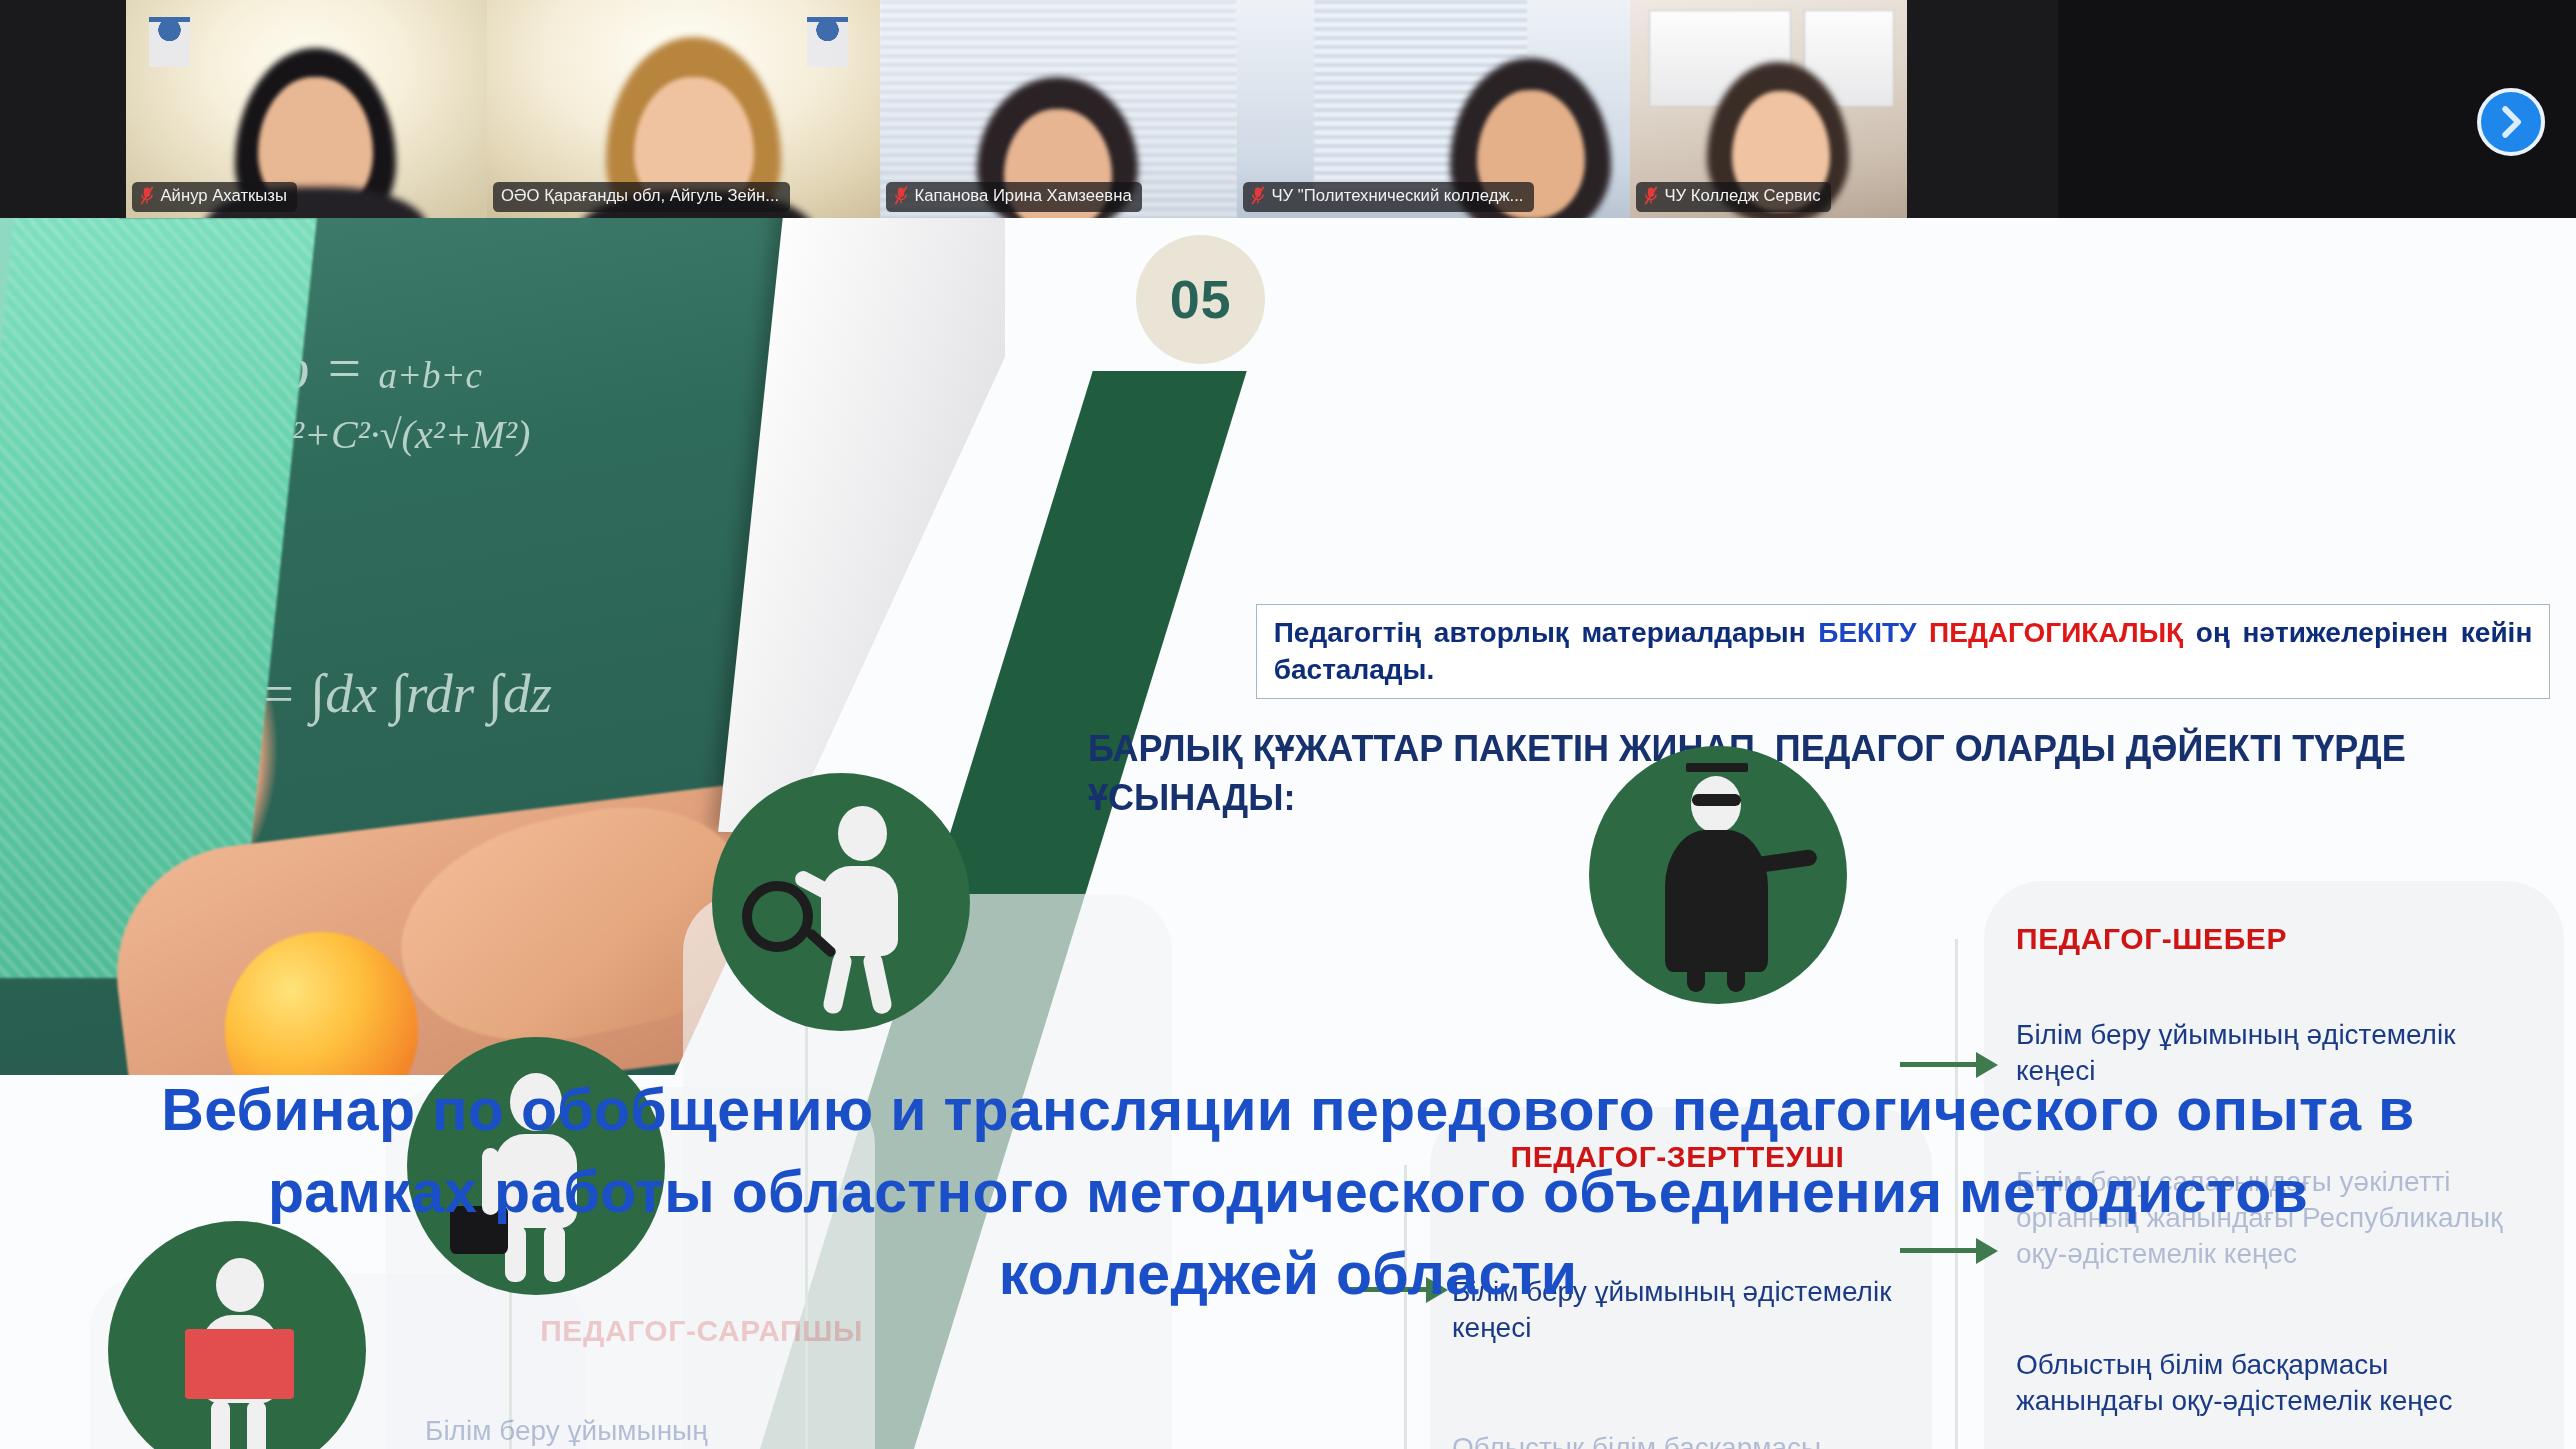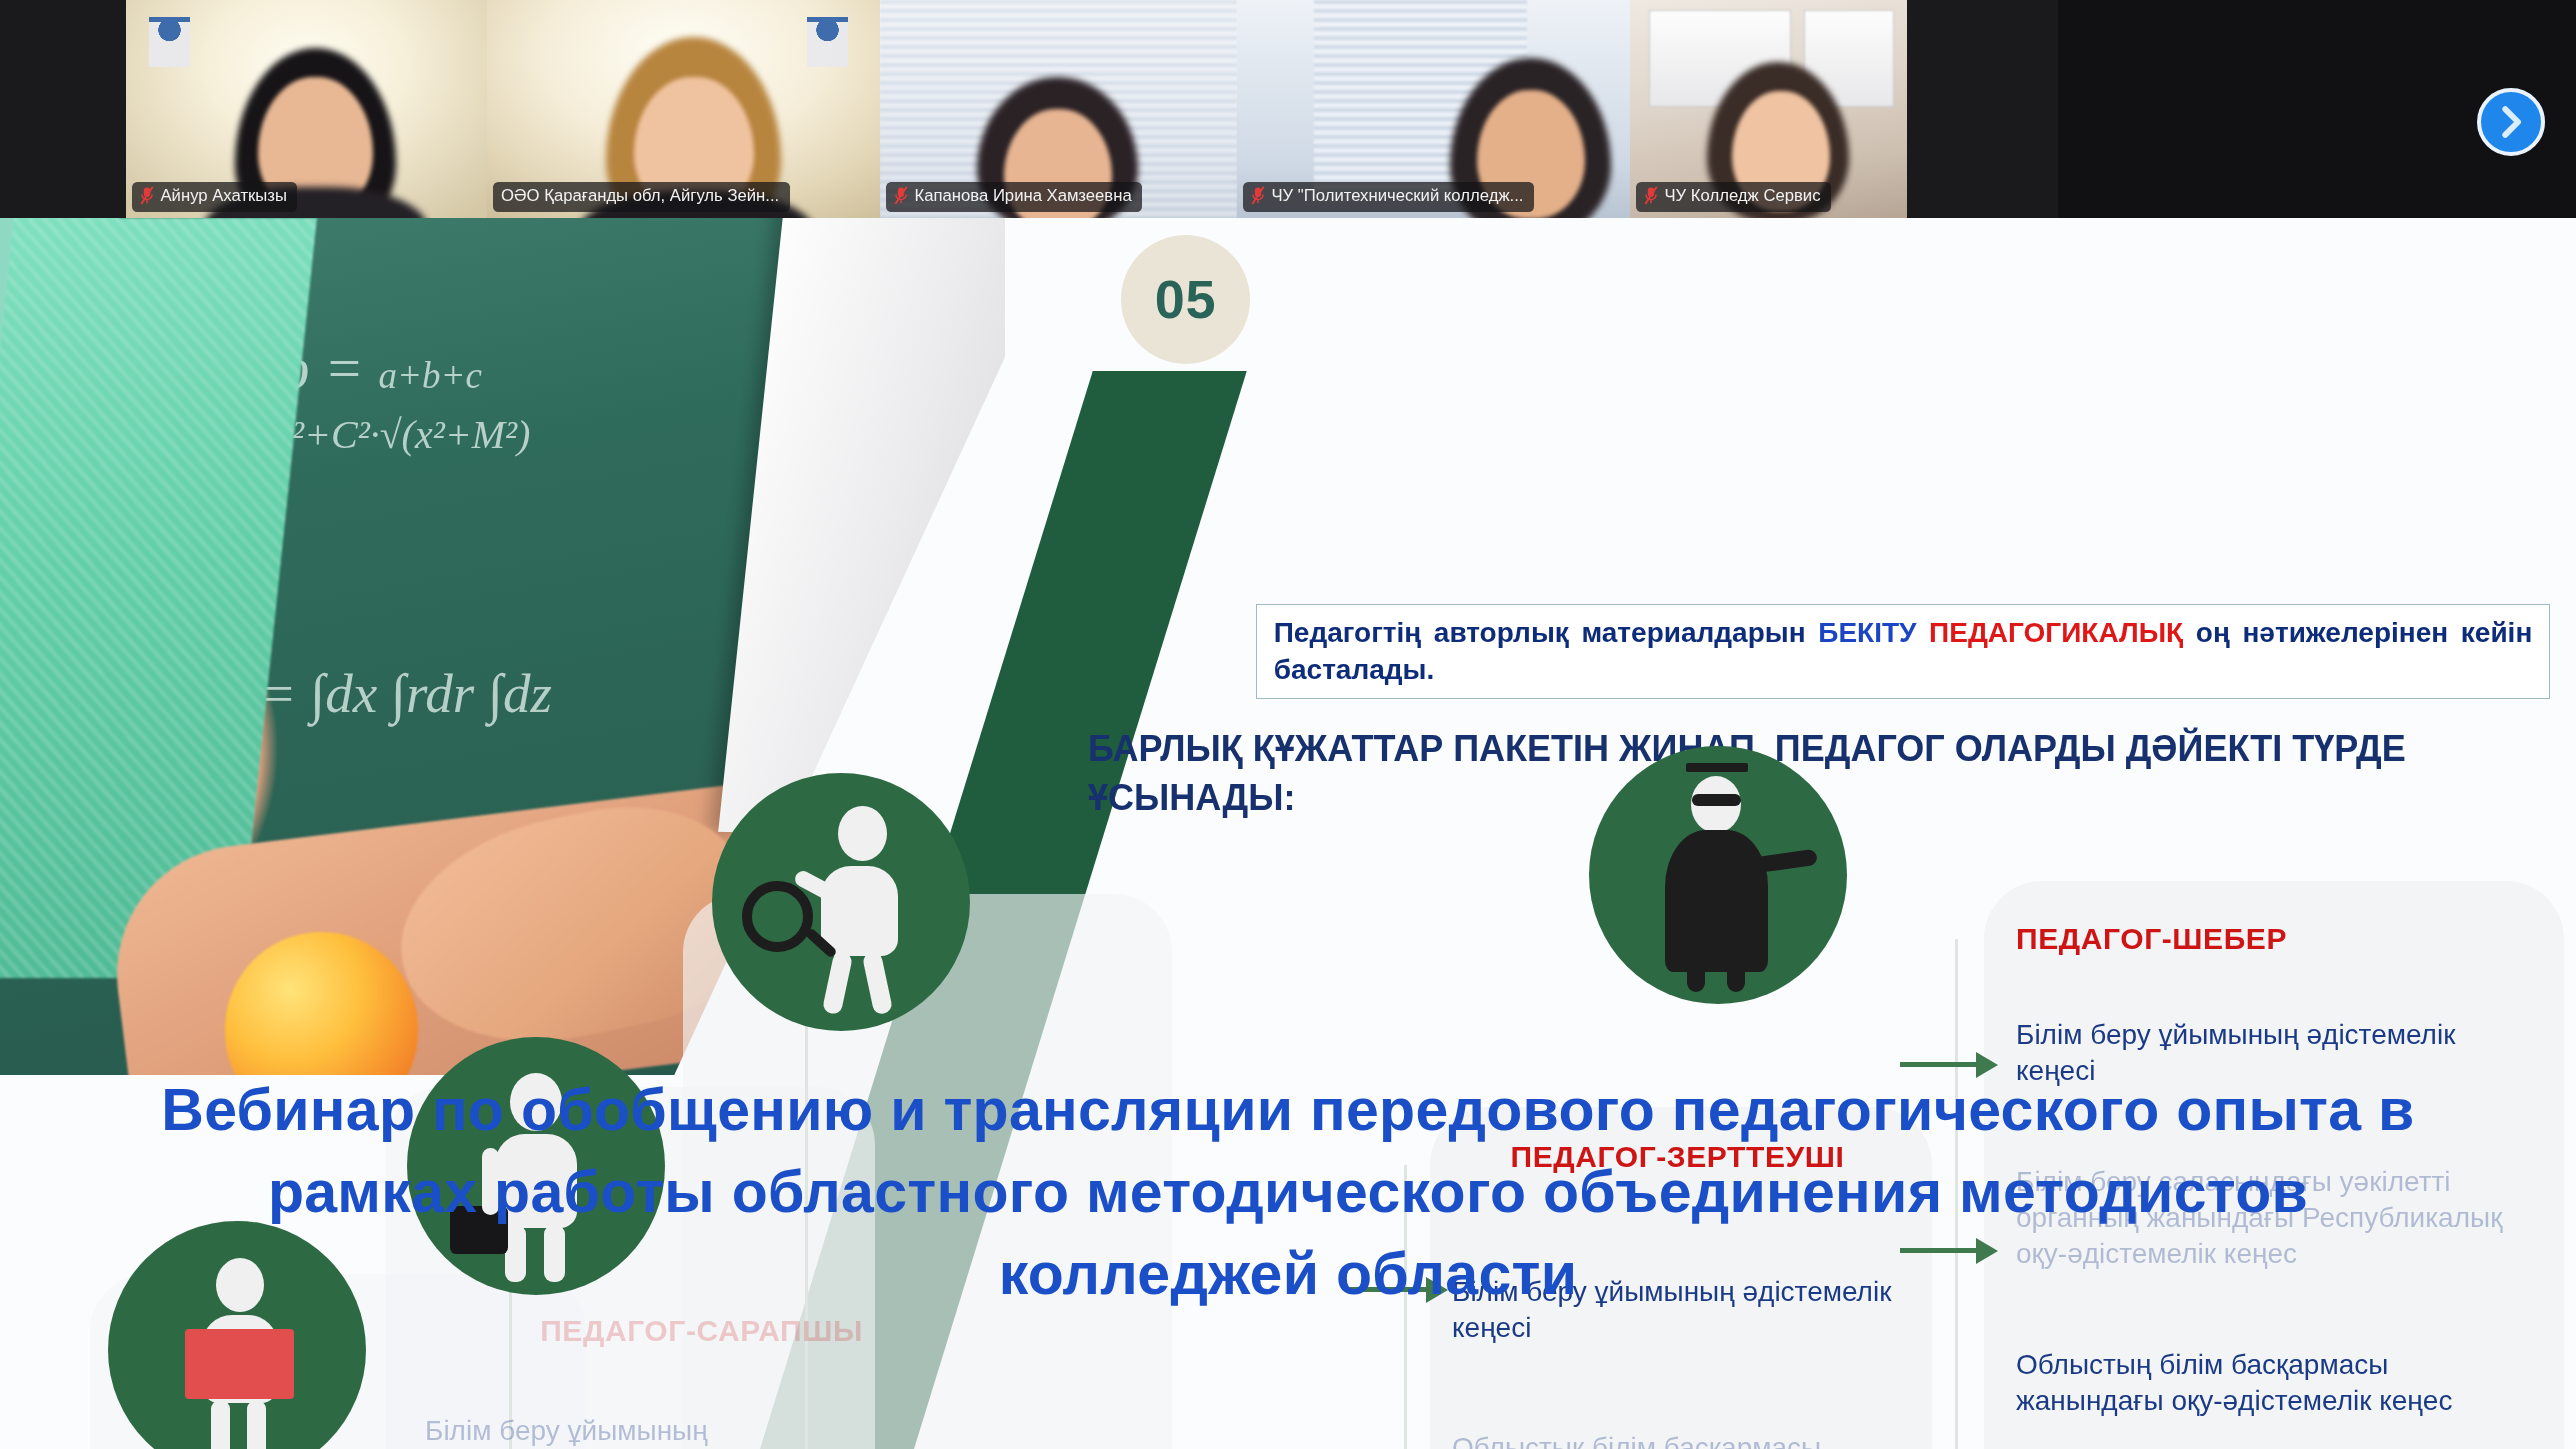--- a/index.html
+++ b/index.html
@@ -146,21 +146,21 @@
     background:#1f5d3e;
     clip-path: polygon(760px 1231px, 914px 1231px, 1294px 0, 1140px 0);
   }
   .white-top {
     position:absolute; left:1005px; top:0; width:1571px; height:153px; background:#fbfcfd;
   }
 
   
   .hdr { position:absolute; left:1121px; top:5.2px; width:1455px; height:148px; }
   .hdr-badge {
-    position:absolute; left:0; top:11.6px; width:129px; height:129px; border-radius:50%;
+    position:absolute; left:15px; top:11.6px; width:129px; height:129px; border-radius:50%;
     background:#e9e4d6; display:flex; align-items:center; justify-content:center;
   }
   .hdr-badge .n { font-size:54px; font-weight:bold; color:#2a6459; letter-spacing:0.6px; }
   .hdr-title {
     position:absolute; left:161px; top:10.3px; width:1288px;
     font-size:48px; font-weight:bold; line-height:53px; color:#1b7a72; letter-spacing:0.3px;
   }
 
   
   .stmt {

